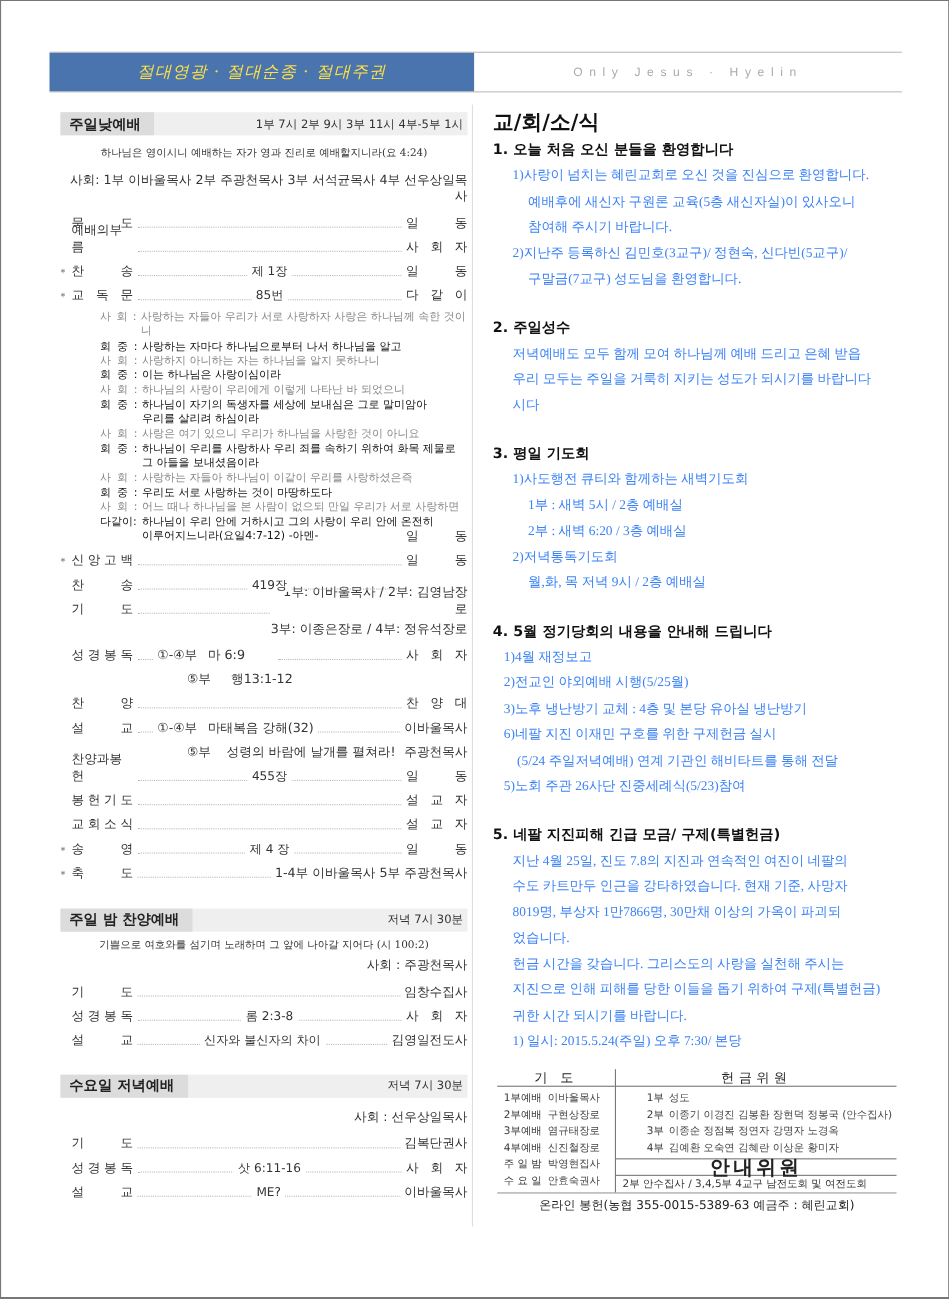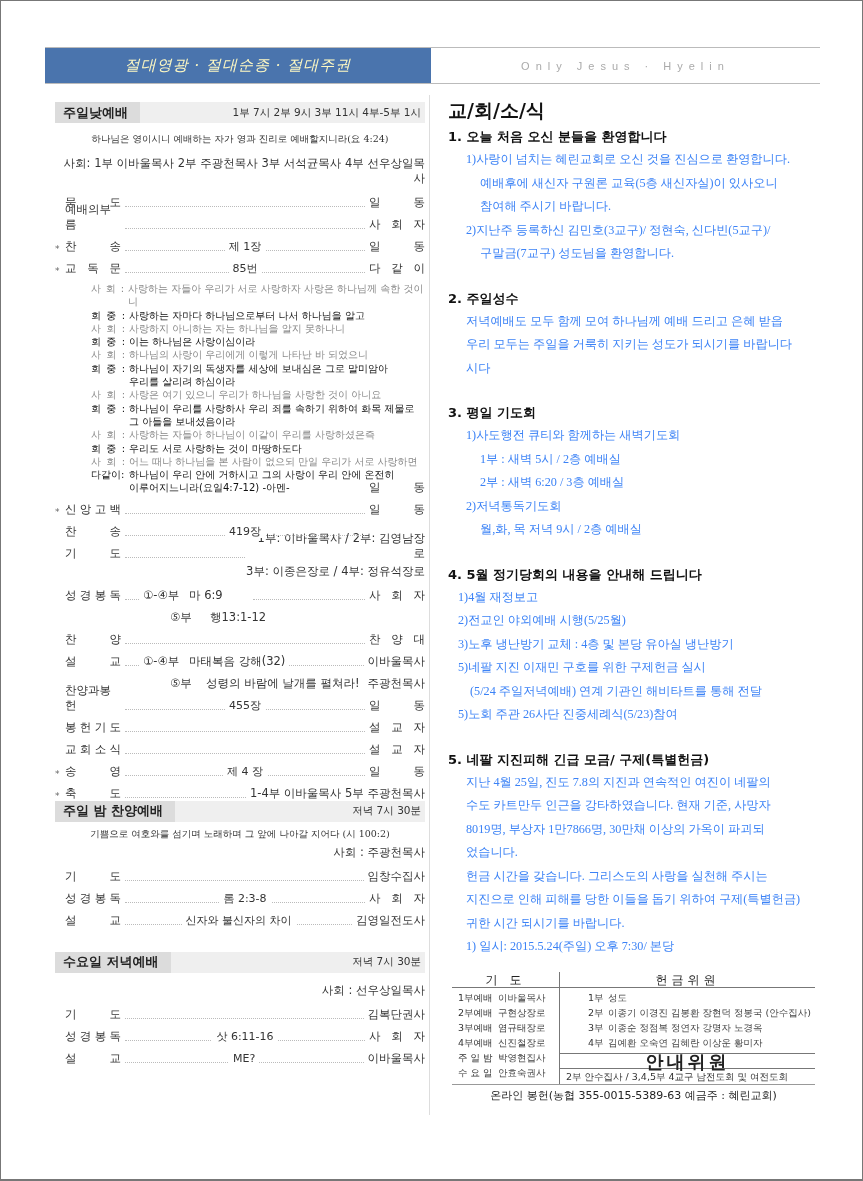--- a/index.html
+++ b/index.html
@@ -14,21 +14,21 @@
     position: absolute; left: 0; top: 0; width: 863px; height: 1181px;
     border: 1px solid #777; border-bottom-width: 2px;
   }
   
   .banner {
     position: absolute; left: 45px; top: 47px; width: 775px; height: 37px;
     border-top: 1px solid #bbb; border-bottom: 1px solid #bbb;
   }
   .banner-left {
     position: absolute; left: 0; top: 0; width: 386px; height: 35px;
-    background: #4a74ad; color: #fef9c3;
+    background: #4a74ad; color: #fde047;
     display: flex; align-items: center; justify-content: center;
     font-family: "DejaVu Serif", serif; font-size: 15px; font-style: italic; letter-spacing: 1px;
   }
   .banner-right {
     position: absolute; left: 386px; top: 0; width: 389px; height: 35px;
     display: flex; align-items: center; justify-content: center;
     color: #aaa; font-family: "Liberation Sans", sans-serif; font-size: 11px; letter-spacing: 6px;
   }
 
   
@@ -438,21 +438,21 @@
   <div class="row">
     <span class="mark">*</span>
     <span class="label" id="bene-label">
         <span>축</span>
         <span>도</span>
       </span>
     <span class="dots"></span>
     <span>1-4부 이바울목사 5부 주광천목사</span>
   </div>
 
-  <div class="sec-header" style="">
+  <div class="sec-header" style="margin-top:25px;">
     <div class="title-tab">주일 밤 찬양예배</div>
     <div class="time">저녁 7시 30분</div>
   </div>
   <div class="verse" style="margin-top:6px;">기쁨으로 여호와를 섬기며 노래하며 그 앞에 나아갈 지어다 (시 100:2)</div>
   <div class="lead">사회 : 주광천목사</div>
   <div id="night-items">
       <div class="row">
         <span class="mark"></span>
         <span class="label">
           <span>기</span>
@@ -555,21 +555,21 @@
         <div class="news-p ind2">2부 : 새벽 6:20 / 3층 예배실</div>
         <div class="news-p ind1">2)저녁통독기도회</div>
         <div class="news-p ind2">월,화, 목 저녁 9시 / 2층 예배실</div>
       </div>
       <div>
         <div class="gap"></div>
         <div class="news-h">4. 5월 정기당회의 내용을 안내해 드립니다</div>
         <div class="news-p ind1b">1)4월 재정보고</div>
         <div class="news-p ind1b">2)전교인 야외예배 시행(5/25월)</div>
         <div class="news-p ind1b">3)노후 냉난방기 교체 : 4층 및 본당 유아실 냉난방기</div>
-        <div class="news-p ind1b">5)네팔 지진 이재민 구호를 위한 구제헌금 실시</div>
+        <div class="news-p ind1b">6)네팔 지진 이재민 구호를 위한 구제헌금 실시</div>
         <div class="news-p ind3">(5/24 주일저녁예배) 연계 기관인 해비타트를 통해 전달</div>
         <div class="news-p ind1b">5)노회 주관 26사단 진중세례식(5/23)참여</div>
       </div>
       <div>
         <div class="gap"></div>
         <div class="news-h">5. 네팔 지진피해 긴급 모금/ 구제(특별헌금)</div>
         <div class="news-p ind1">지난 4월 25일, 진도 7.8의 지진과 연속적인 여진이 네팔의</div>
         <div class="news-p ind1">수도 카트만두 인근을 강타하였습니다. 현재 기준, 사망자</div>
         <div class="news-p ind1">8019명, 부상자 1만7866명, 30만채 이상의 가옥이 파괴되</div>
         <div class="news-p ind1">었습니다.</div>

